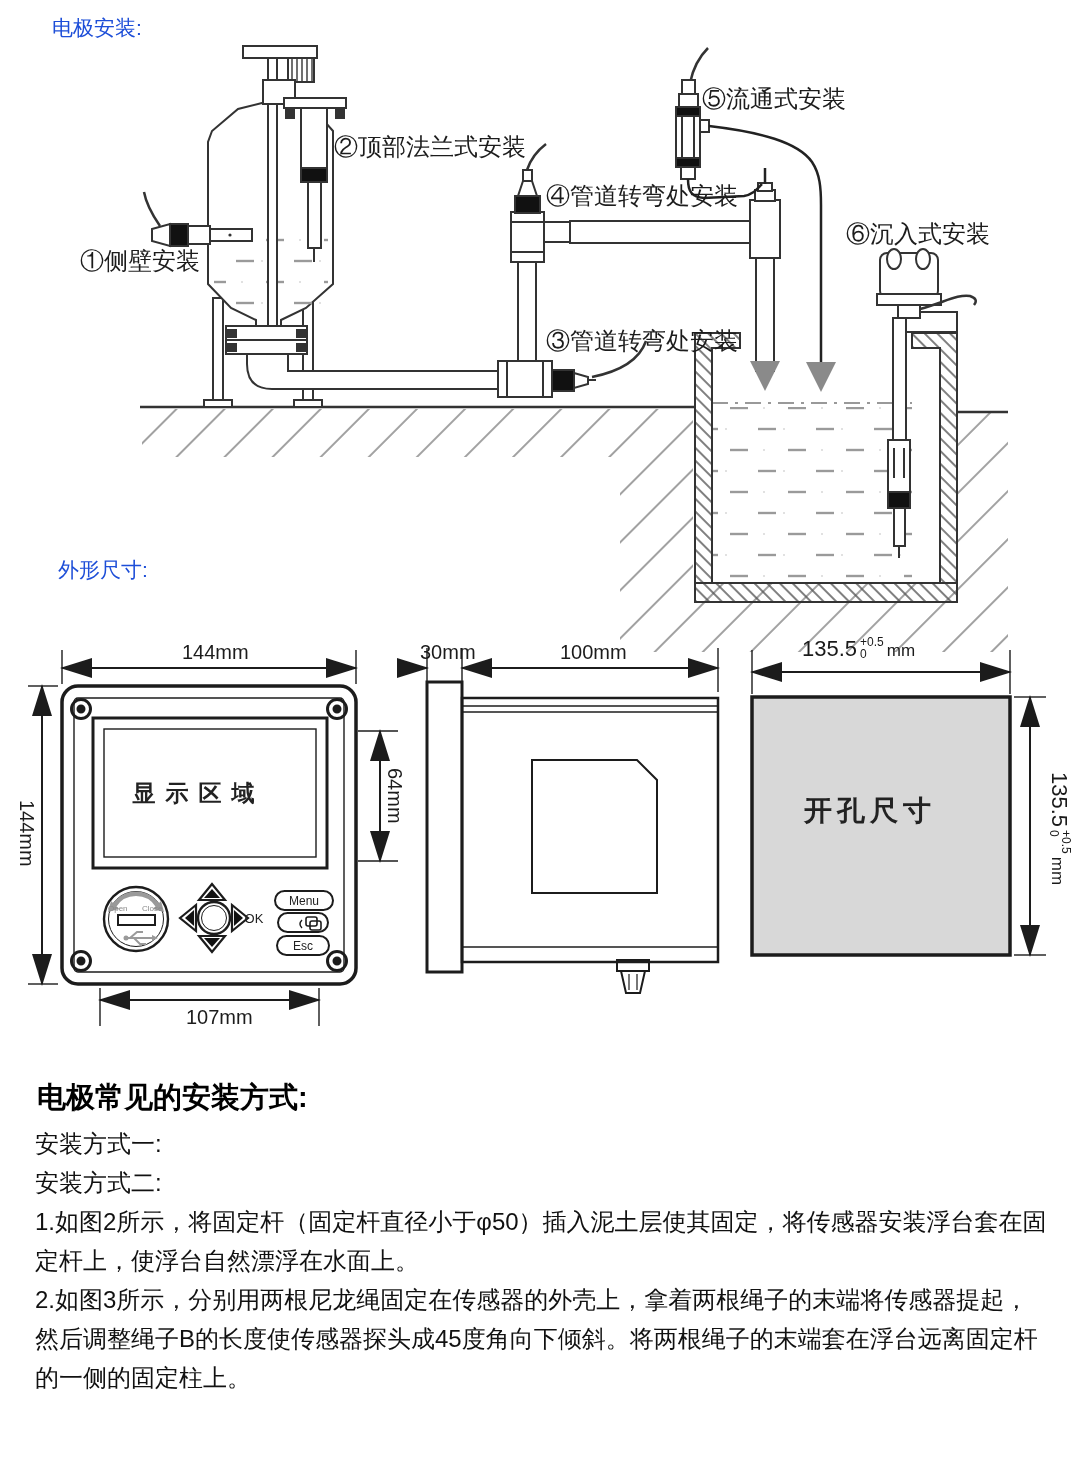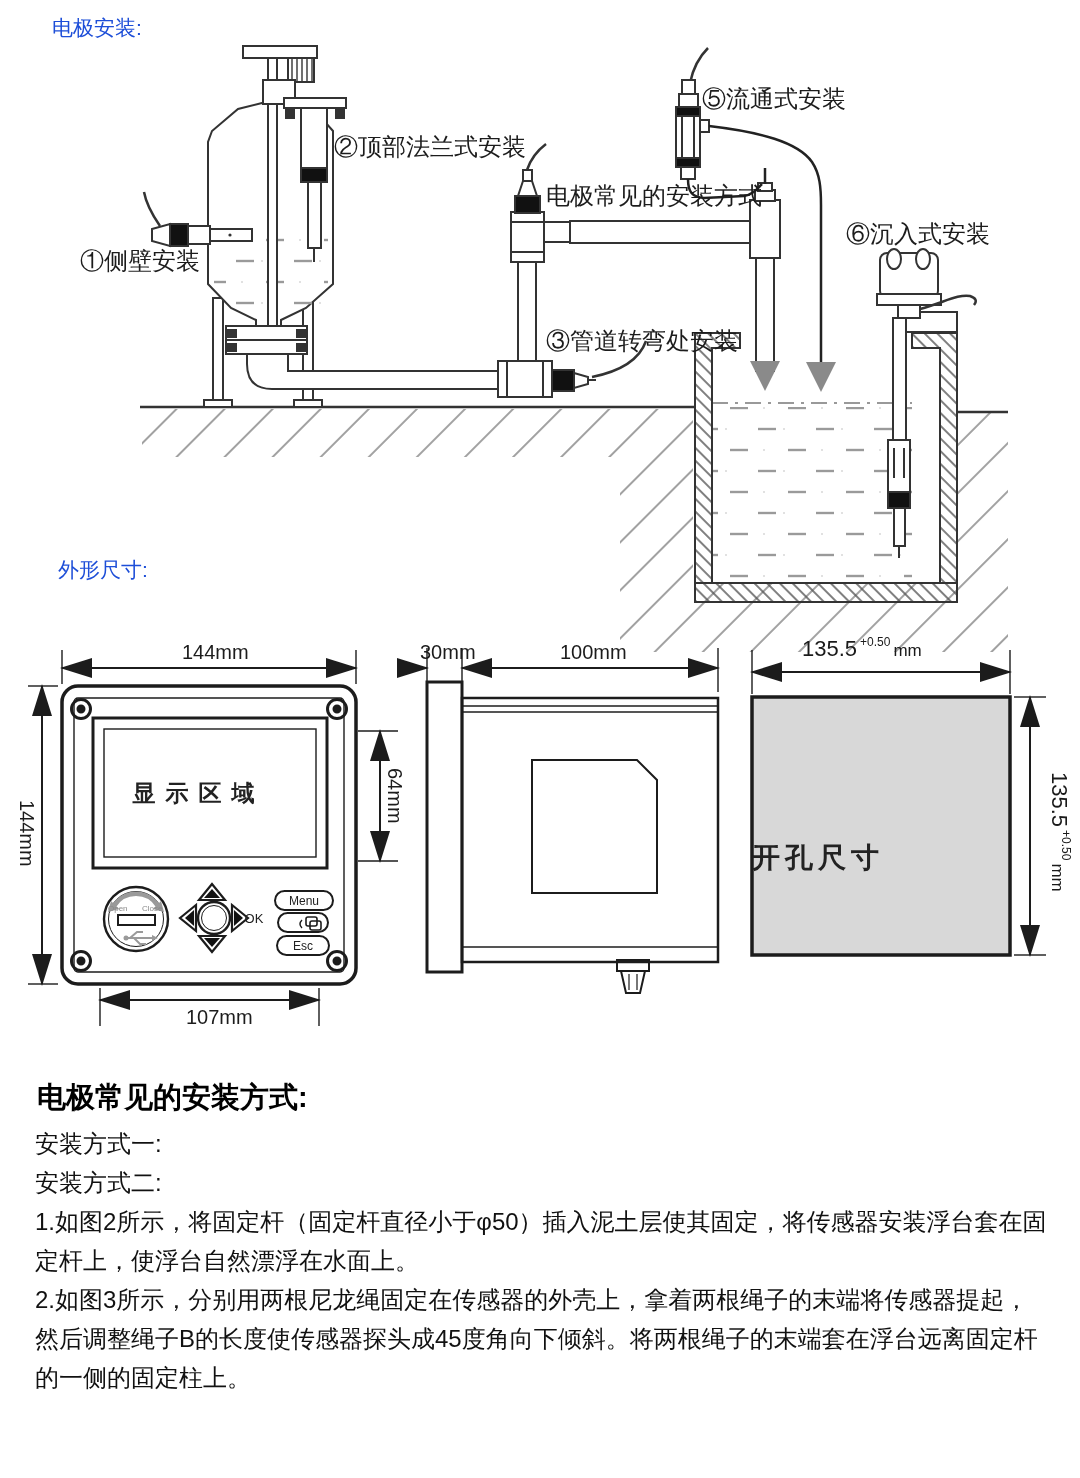--- a/index.html
+++ b/index.html
@@ -9,25 +9,25 @@
   .lbl{position:absolute;white-space:nowrap;font-size:24px;color:#1c1c1c;line-height:1.1;}
   .sec-title{position:absolute;white-space:nowrap;font-size:21px;font-weight:400;color:#1d4ed8;}
   .vlbl{position:absolute;white-space:nowrap;transform-origin:0 0;transform:rotate(90deg);
         font-size:20px;color:#1c1c1c;}
   .dimtxt{position:absolute;white-space:nowrap;font-size:20px;color:#1c1c1c;}
   .tinytxt{position:absolute;white-space:nowrap;font-size:8px;color:#8a8a8a;}
   .btntxt{position:absolute;white-space:nowrap;font-size:12px;color:#222;text-align:center;}
   .serif{font-family:"DejaVu Serif",serif;}
   .disp-lbl{position:absolute;width:189px;text-align:center;font-size:23px;letter-spacing:10px;
             font-weight:600;color:#222;}
-  .hole-lbl{position:absolute;width:236px;font-size:28px;letter-spacing:5px;
-            font-weight:600;color:#222;margin-top:47px;}
+  .hole-lbl{position:absolute;width:236px;text-align:center;font-size:28px;letter-spacing:5px;
+            font-weight:600;color:#222;}
   .tolwrap{position:absolute;display:flex;align-items:flex-start;white-space:nowrap;}
   .tolwrap .val{font-size:22px;}
-  .tolwrap .tol{display:inline-flex;font-size:12px;line-height:12px;margin:0 3px;justify-content:center;}
+  .tolwrap .tol{display:inline-flex;flex-direction:column;font-size:12px;line-height:12px;margin:0 3px;justify-content:center;}
   .tolwrap .unit{font-size:17px;margin-top:5px;}
   .tolv{transform-origin:0 0;transform:rotate(90deg);}
   .methods{position:absolute;left:35px;top:1124px;width:1016px;font-size:24px;line-height:39px;color:#111;}
   .methods p{margin:0;}
   .m-title{position:absolute;left:30px;top:1078px;font-size:29px;font-weight:700;color:#000;margin-left:7px;}
 </style>
 </head>
 <body>
 
 <div class="page">
@@ -257,21 +257,21 @@
     <rect x="752" y="697" width="258" height="258" fill="#d8d8d8" stroke-width="3.5"></rect>
     <line x1="1014" y1="697" x2="1046" y2="697" stroke-width="1.4"></line>
     <line x1="1014" y1="955" x2="1046" y2="955" stroke-width="1.4"></line>
     <line x1="1030" y1="697" x2="1030" y2="955" marker-start="url(#dimarr)" marker-end="url(#dimarr)"></line>
   </g>
 </svg>
 
 <div class="sec-title" style="left:52px;top:14px;">电极安装:</div>
 <div class="lbl" style="left:80px;top:248px;">①侧壁安装</div>
 <div class="lbl" style="left:334px;top:134px;">②顶部法兰式安装</div>
-<div class="lbl" style="left:546px;top:183px;">电极常见的安装方式</div>
+<div class="lbl" style="left:546px;top:183px;">④管道转弯处安装</div>
 <div class="lbl" style="left:546px;top:328px;">③管道转弯处安装</div>
 <div class="lbl" style="left:702px;top:86px;">⑤流通式安装</div>
 <div class="lbl" style="left:846px;top:221px;">⑥沉入式安装</div>
 
 <div class="sec-title" style="left:58px;top:556px;">外形尺寸:</div>
 
 <div class="dimtxt" style="left:182px;top:641px;">144mm</div>
 <div class="vlbl" style="left:38px;top:800px;">144mm</div>
 <div class="disp-lbl serif" style="left:104px;top:778px;">显示区域</div>
 <div class="vlbl" style="left:406px;top:768px;">64mm</div>

